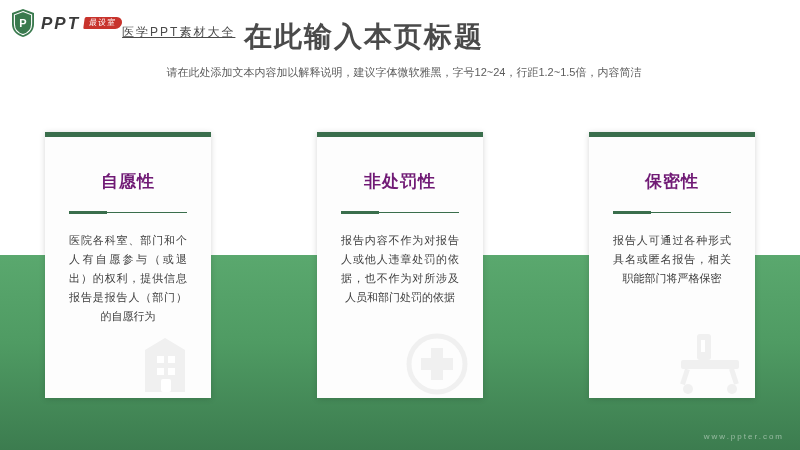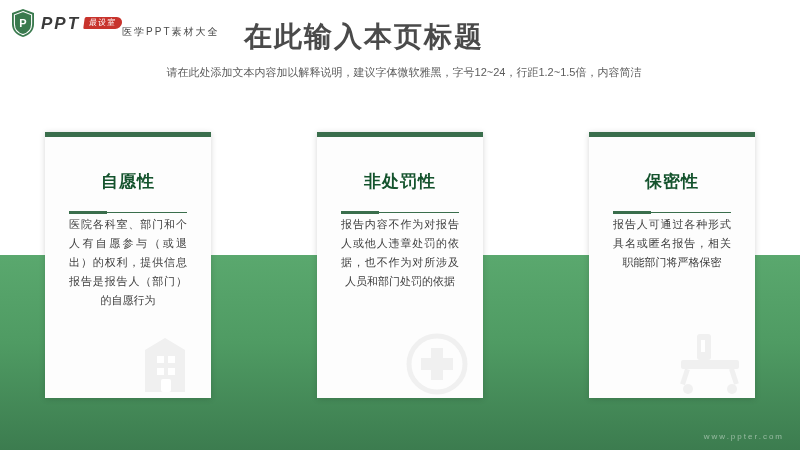--- a/index.html
+++ b/index.html
@@ -69,24 +69,25 @@
     color: #ffffff;
     font-size: 8px;
     padding: 2px 6px 2px 5px;
     border-radius: 2px 8px 8px 2px;
     letter-spacing: 1px;
     line-height: 1;
     transform: skewX(-8deg);
   }
   .logo-sub {
     margin-top: 18px;
-    font-size: 10px;
+    font-size: 12px;
     color: #4a4a4a;
     letter-spacing: 2px;
     line-height: 1;
+    text-decoration: underline;
   }
   
   .page-title {
     position: absolute;
     left: 0;
     top: 18px;
     width: 728px;
     text-align: center;
     font-size: 28px;
     font-weight: bold;
@@ -128,21 +129,21 @@
   .card-topbar {
     width: 100%;
     height: 5px;
     background: #3a6e4c;
     flex: none;
   }
   .card-title {
     margin-top: 33px;
     font-size: 17px;
     font-weight: bold;
-    color: #14532d;
+    color: #701a75;
     letter-spacing: 1px;
     position: relative;
     z-index: 2;
   }
   .card-divider {
     margin-top: 19px;
     width: 118px;
     height: 1px;
     background: #3a6e4c;
     position: relative;
@@ -151,21 +152,21 @@
   .card-divider::before {
     content: "";
     position: absolute;
     left: 0;
     top: -1px;
     width: 38px;
     height: 3px;
     background: #3a6e4c;
   }
   .card-body {
-    margin-top: 2px;
+    margin-top: 18px;
     width: 118px;
     font-size: 11px;
     line-height: 19px;
     color: #3d3d3d;
     text-align: justify;
     text-align-last: center;
     position: relative;
     z-index: 2;
   }
   .card-watermark {

